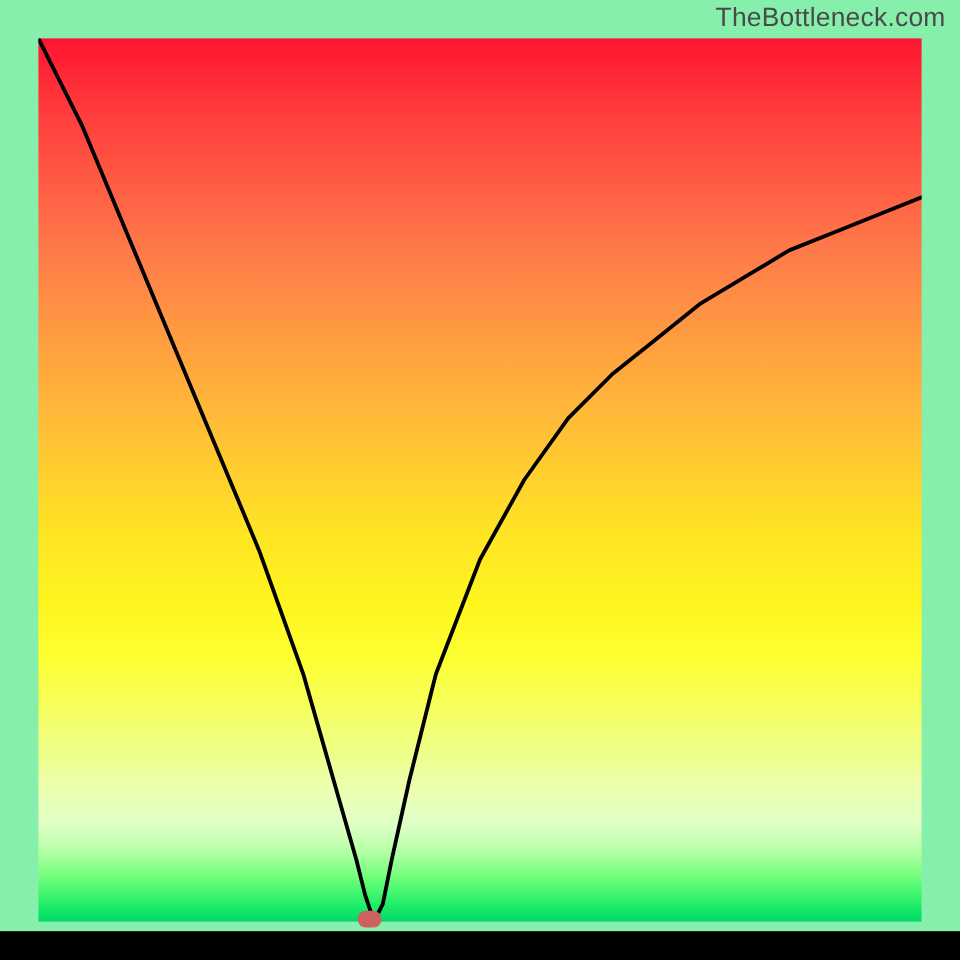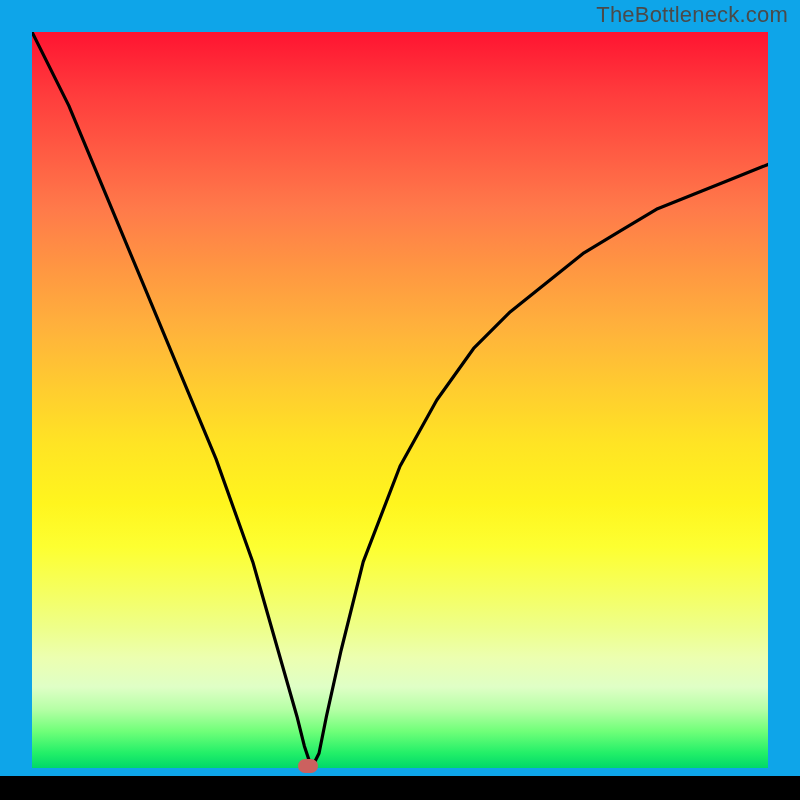--- a/index.html
+++ b/index.html
@@ -1,17 +1,17 @@
 <!DOCTYPE html>
 <html><head>
 <meta charset="utf-8">
 <style>
 * { margin: 0; padding: 0; box-sizing: border-box; }
 html, body { width: 800px; height: 800px; background: #000; overflow: hidden; }
-.frame { position: relative; width: 800px; height: 776px; background: #0ea5e9; }
+.frame { position: relative; width: 800px; height: 776px; background: #86efac; }
 .watermark {
   position: absolute;
   top: 2px;
   right: 12px;
   font-family: Arial, sans-serif;
   font-size: 22px;
   color: #4a4a4a;
   font-weight: 500;
   letter-spacing: 0.2px;
 }

